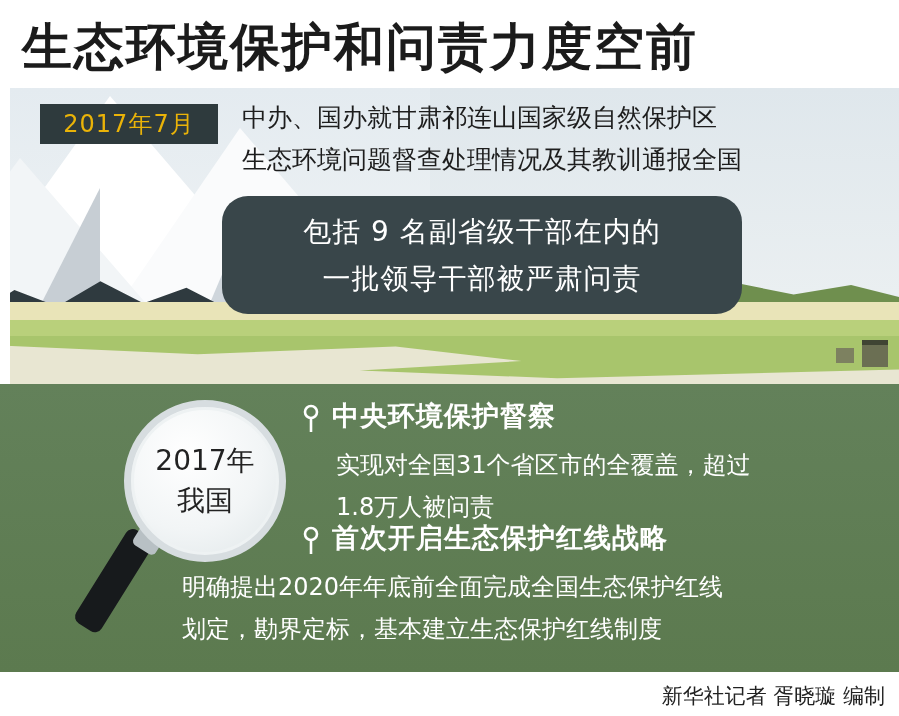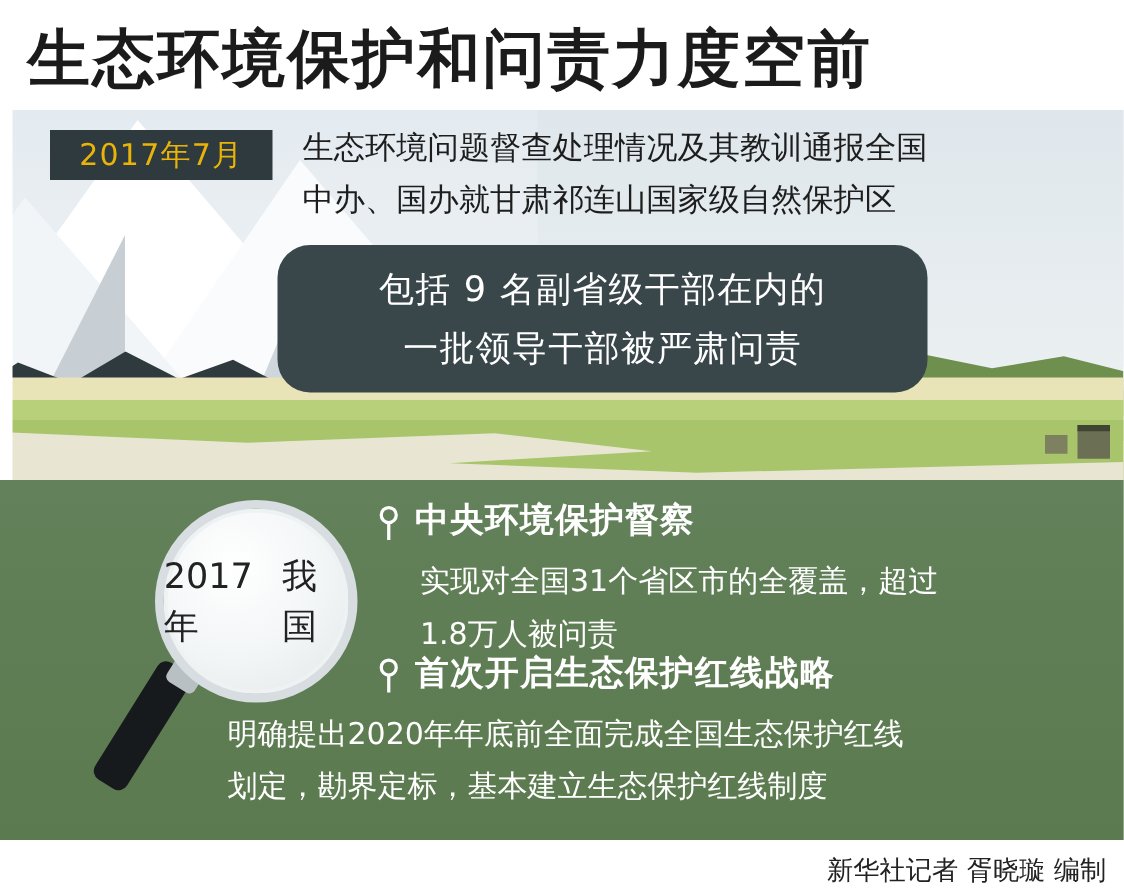--- a/index.html
+++ b/index.html
@@ -237,21 +237,21 @@
   }
   .mag-glass {
     position: absolute;
     left: 16px; top: 14px;
     width: 148px; height: 148px;
     border-radius: 50%;
     background: radial-gradient(circle at 38% 32%, #ffffff 0%, #f2f5f6 55%, #dfe6e8 100%);
     border: 7px solid #d7dde0;
     box-shadow: inset 0 0 0 3px #eef2f3;
     display: flex;
-    flex-direction: row;
+    flex-direction: column;
     align-items: center;
     justify-content: center;
   }
   .mag-glass .ml {
     color: #222;
     font-size: 28px;
     line-height: 40px;
     font-family: "DejaVu Sans", "Liberation Sans", sans-serif;
   }
   .mag-handle {
@@ -371,22 +371,22 @@
 
   <div class="title-band">
     <div class="title-text">生态环境保护和问责力度空前</div>
   </div>
 
   <div class="date-tag">
     <span>2017年7月</span>
   </div>
 
   <div class="subtitle">
+    <div>中办、国办就甘肃祁连山国家级自然保护区</div>
     <div>生态环境问题督查处理情况及其教训通报全国</div>
-    <div>中办、国办就甘肃祁连山国家级自然保护区</div>
   </div>
 
   <div class="bubble">
     <div class="line">包括 9 名副省级干部在内的</div>
     <div class="line">一批领导干部被严肃问责</div>
   </div>
 
   <div class="panel">
     <div class="panel-inner"></div>
   </div>

